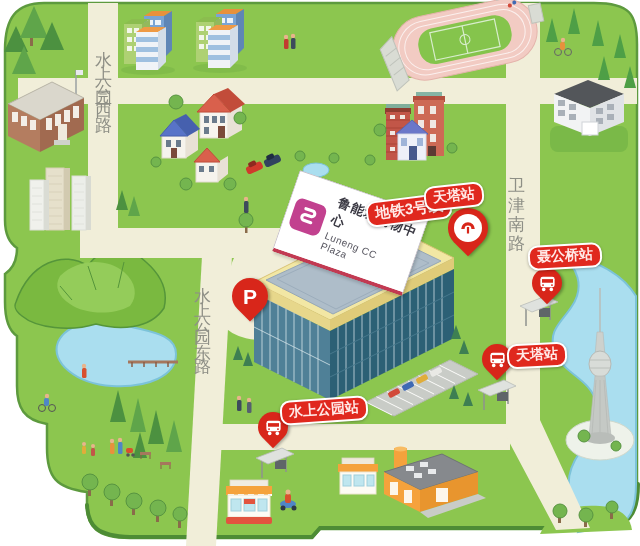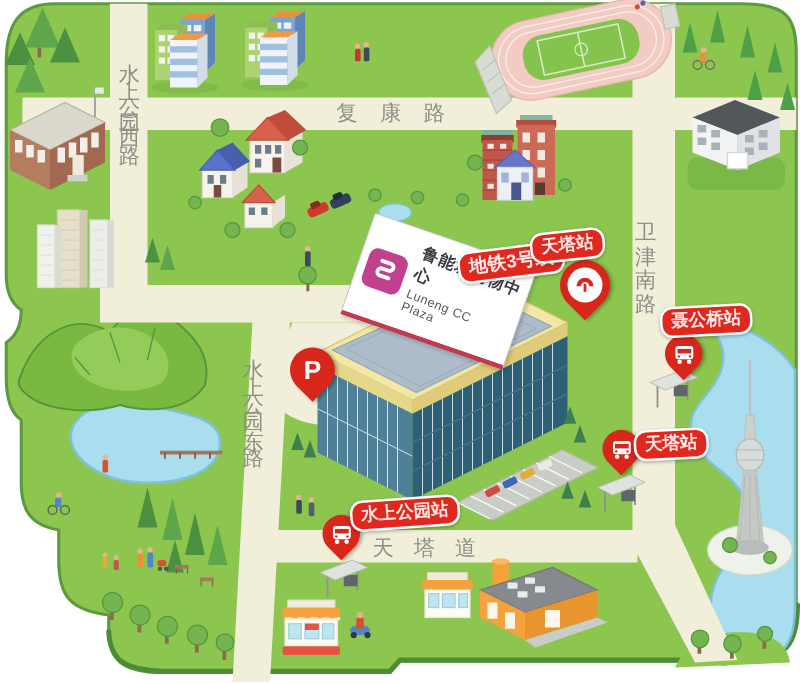--- a/index.html
+++ b/index.html
@@ -562,25 +562,23 @@
         </g>
     <g>
           <rect x="140" y="452" width="11" height="3" fill="#a5775d"></rect>
           <path d="M141,455 v4 M150,455 v4" stroke="#8a5d46"></path>
       <rect x="160" y="462" width="11" height="3" fill="#a5775d"></rect>
           <path d="M161,465 v4 M170,465 v4" stroke="#8a5d46"></path>
         </g>
   </g>
 </svg>
 
-  <div class="road-label" style="left:269px;top:79px;letter-spacing:18px;">复康路</div>
   <div class="road-label v" style="left:92px;top:38px;letter-spacing:13px;">水上公园西路</div>
   <div class="road-label v" style="left:191px;top:274px;letter-spacing:14px;">水上公园东路</div>
   <div class="road-label v" style="left:505px;top:164px;letter-spacing:19px;">卫津南路</div>
-  <div class="road-label" style="left:298px;top:427px;letter-spacing:16px;">天塔道</div>
 
   <div class="sign">
     <div class="logo">
       <svg width="22" height="22" viewBox="0 0 24 24">
         <path d="M7 4 h8 a3.2 3.2 0 0 1 0 6.4 h-6 a3.2 3.2 0 0 0 0 6.4 h8" stroke="#fff" stroke-width="3.4" fill="none" stroke-linecap="round"></path>
       </svg>
     </div>
     <div class="t">
       <div class="cn">鲁能城购物中心</div>
       <div class="en">Luneng CC Plaza</div>

